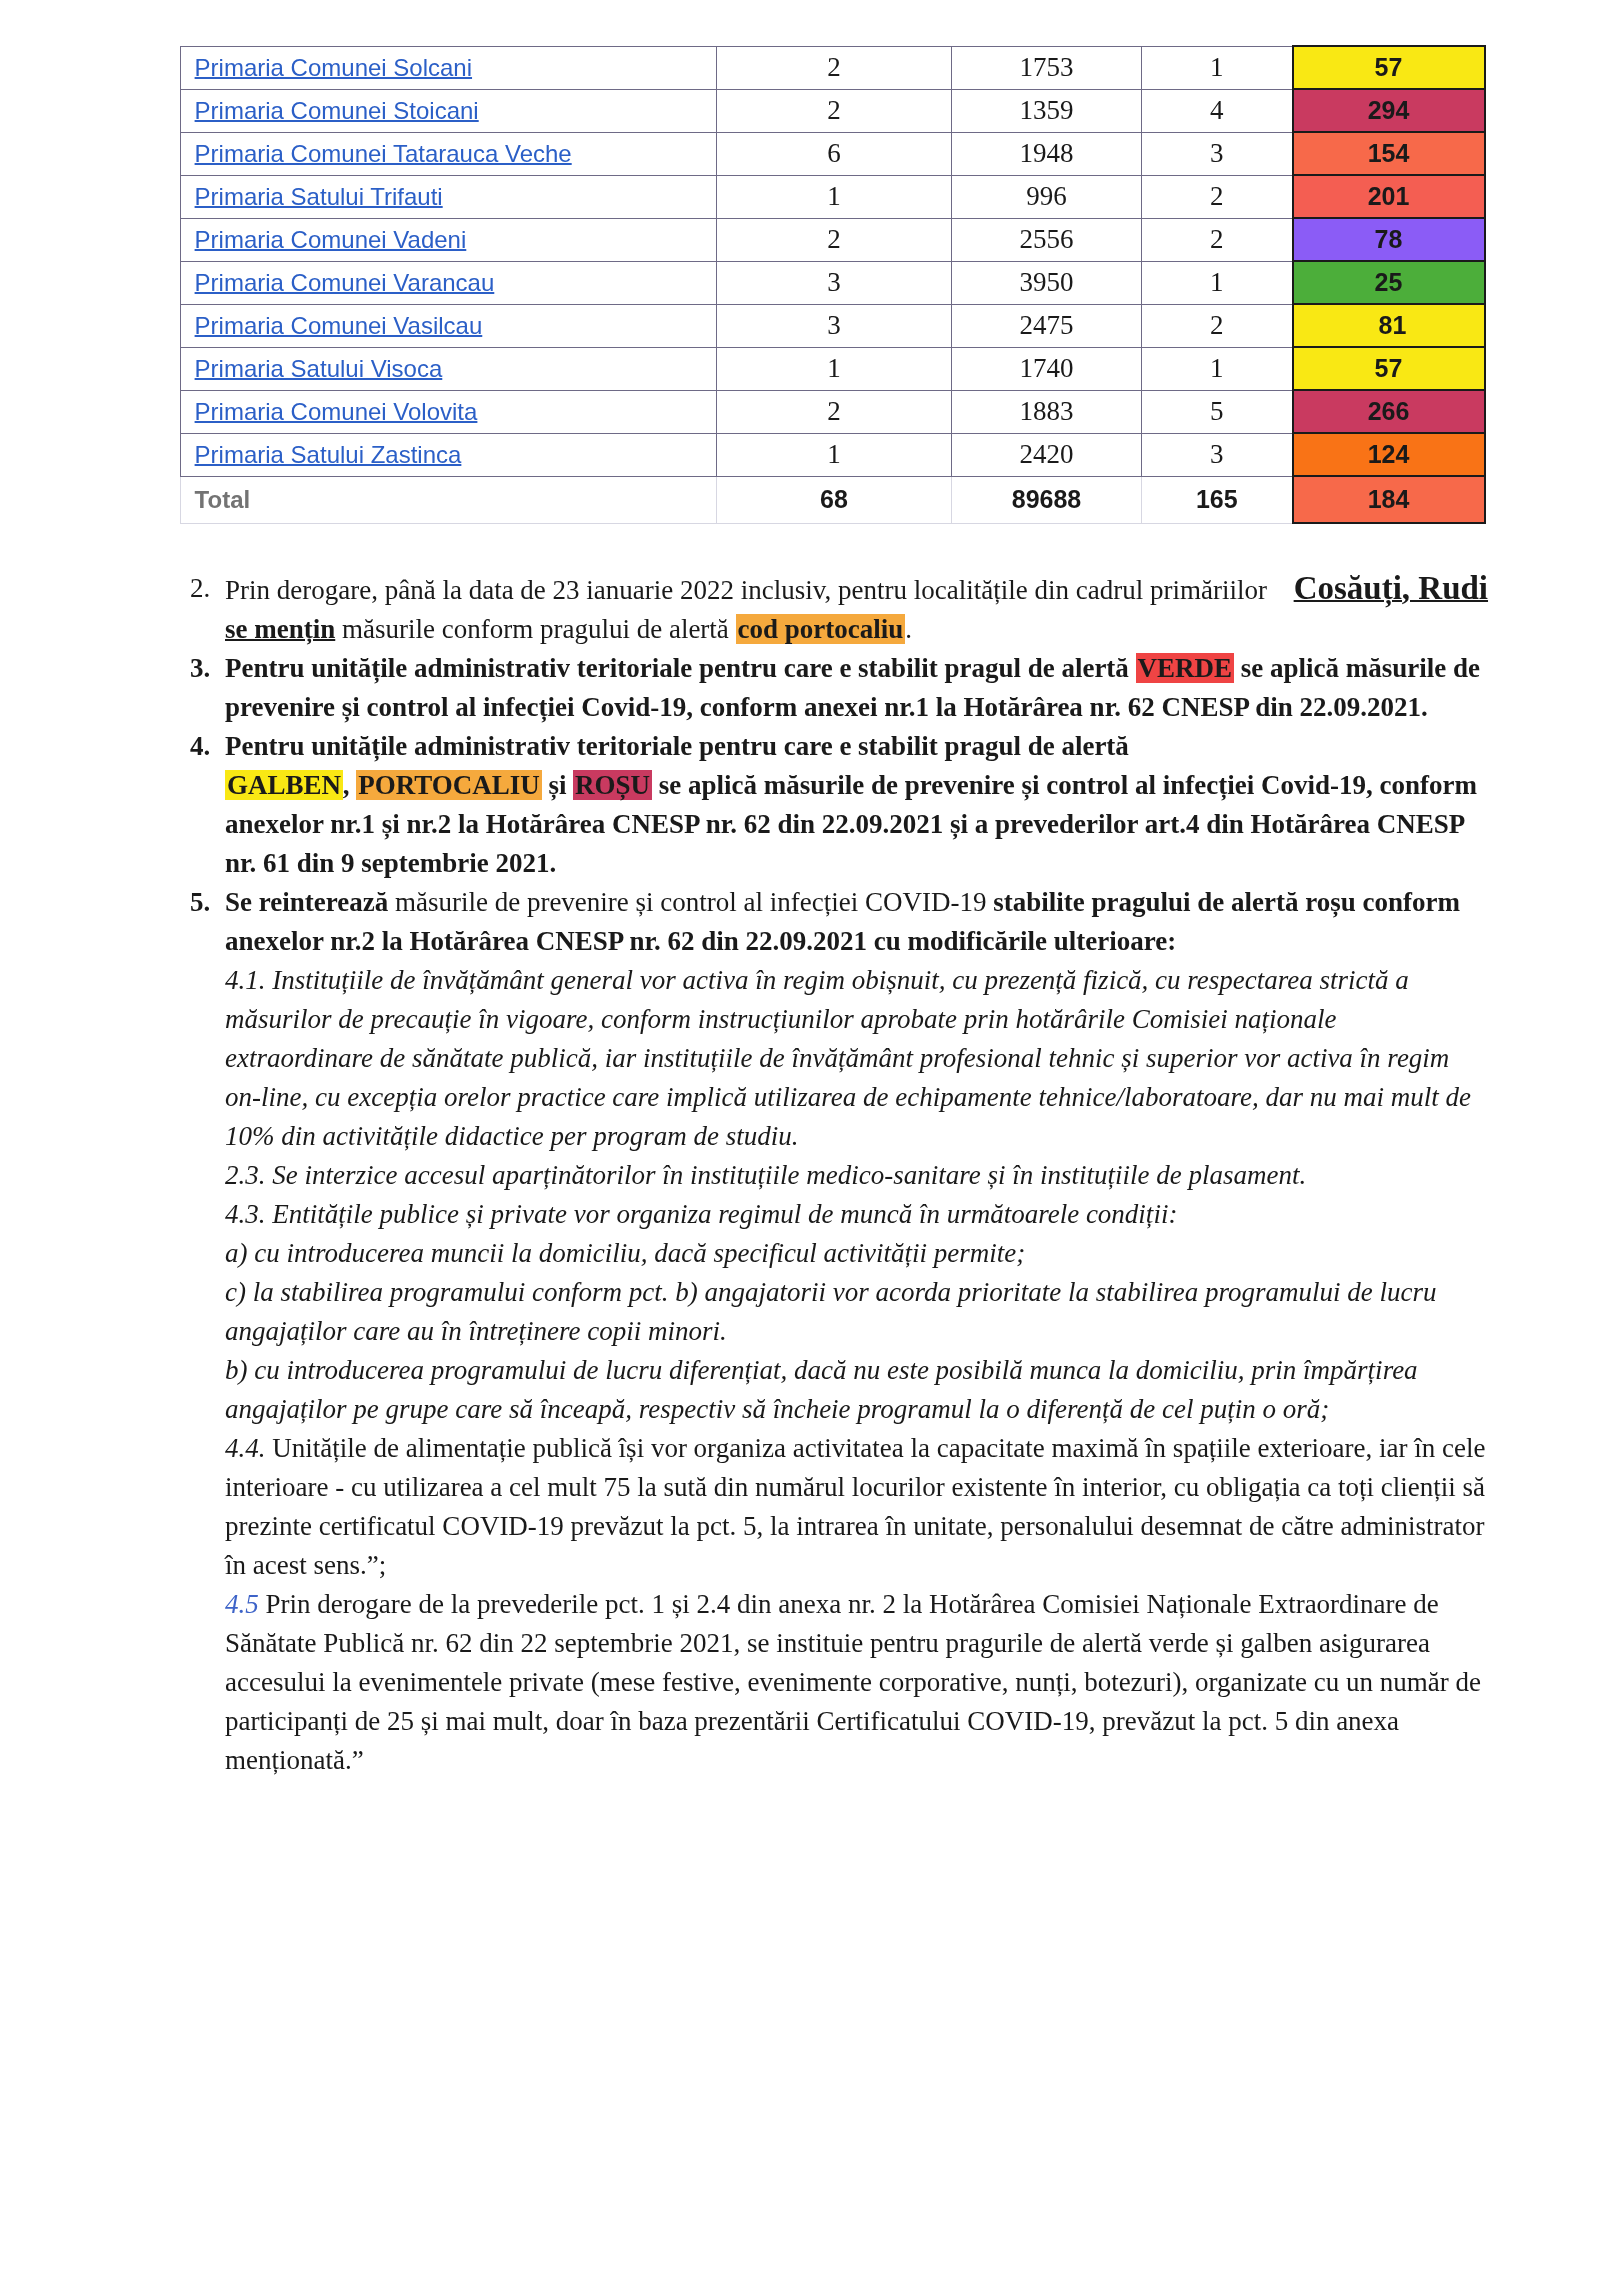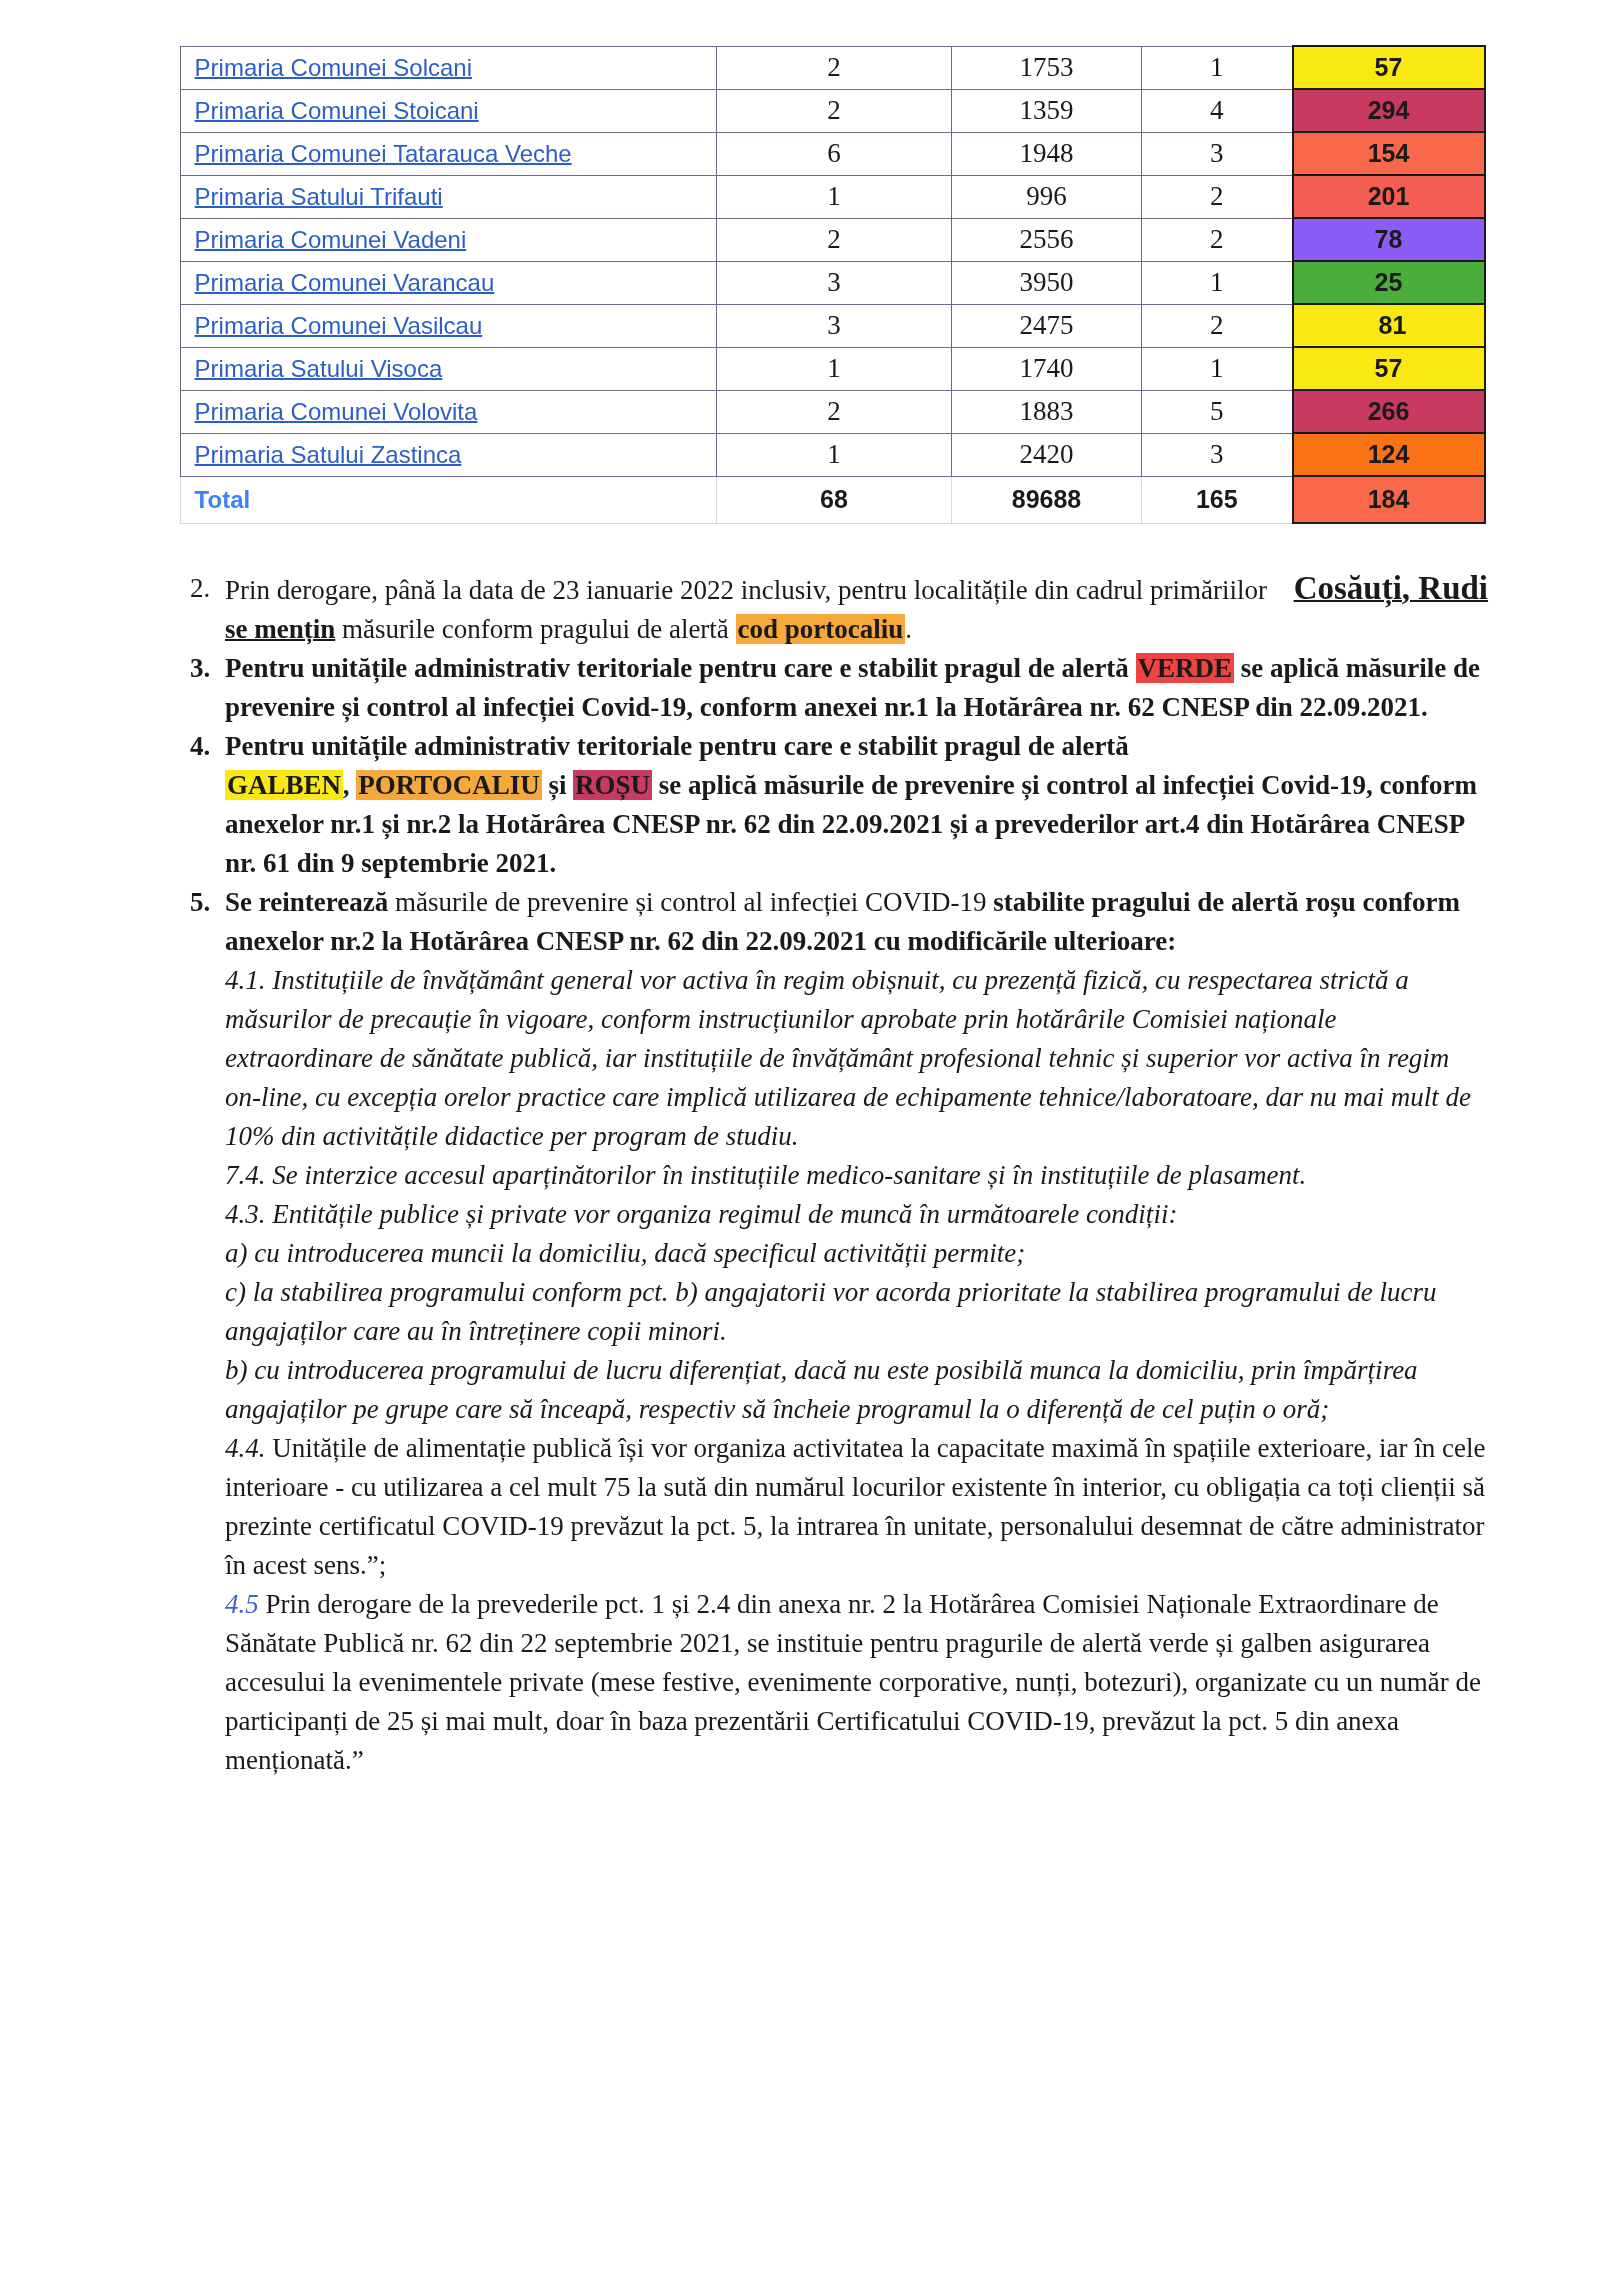--- a/index.html
+++ b/index.html
@@ -12,21 +12,21 @@
   .tbl col.c-name { width: 536px; }
   .tbl col.c-a { width: 235px; }
   .tbl col.c-b { width: 190px; }
   .tbl col.c-c { width: 151px; }
   .tbl col.c-d { width: 192px; }
   .tbl td.name { padding-left: 13.6px; font-family: "Liberation Sans", sans-serif; font-size: 24px; }
   .tbl td.name a { color: #2b5fc7; text-decoration: underline; text-decoration-thickness: 1.9px; }
   .tbl td.num { text-align: center; font-family: "Liberation Serif", serif; font-size: 27px; }
   .tbl td.inc { text-align: center; font-family: "Liberation Sans", sans-serif; font-weight: bold; font-size: 25px; border: 2.9px solid #1a1a1a; }
   .tbl tr.total td { border-color: #d7d7e2; height: 45px; }
-  .tbl tr.total td.name { font-weight: bold; color: #3b82f6; }
+  .tbl tr.total td.name { font-weight: bold; color: #737373; }
   .tbl tr.total td.bold { font-family: "Liberation Sans", sans-serif; font-weight: bold; font-size: 25px; }
   .tbl tr.total td.inc { border: 2.9px solid #1a1a1a; }
 
   
   .text { position: absolute; left: 190px; top: 569px; width: 1300px; font-size: 27px; line-height: 39px; }
   .item { position: relative; padding-left: 35px; }
   .item .num { position: absolute; left: 0; top: 0; }
   .bold { font-weight: bold; }
   .hl { padding: 0 1.9px; }
   .big { font-size: 33px; font-weight: bold; margin-left: 20px; }
@@ -146,21 +146,21 @@
       <span class="num">4.</span>
       <span>Pentru unitățile administrativ teritoriale pentru care e stabilit pragul de alertă </span><br><span class="hl" style="background:#f9e814">GALBEN</span><span>, </span><span class="hl" style="background:#f5a93d">PORTOCALIU</span><span> și </span><span class="hl" style="background:#c93a60">ROȘU</span><span> se aplică măsurile de prevenire și control al infecției Covid-19, conform anexelor nr.1 și nr.2 la Hotărârea CNESP nr. 62 din 22.09.2021 și a prevederilor art.4 din Hotărârea CNESP nr. 61 din 9 septembrie 2021.</span>
     </div>
 
     <div class="item">
       <span class="num bold">5.</span>
       <span class="bold">Se reinterează</span><span> măsurile de prevenire și control al infecției COVID-19 </span><span class="bold"> stabilite pragului de alertă roșu conform anexelor nr.2 la Hotărârea CNESP nr. 62 din 22.09.2021 cu modificările ulterioare:</span>
     </div>
 
     <div class="sub it">4.1. Instituțiile de învățământ general vor activa în regim obișnuit, cu prezență fizică, cu respectarea strictă a măsurilor de precauție în vigoare, conform instrucțiunilor aprobate prin hotărârile Comisiei naționale extraordinare de sănătate publică, iar instituțiile de învățământ profesional tehnic și superior vor activa în regim on-line, cu excepția orelor practice care implică utilizarea de echipamente tehnice/laboratoare, dar nu mai mult de 10% din activitățile didactice per program de studiu.</div>
-    <div class="sub it"> 7.4. Se interzice accesul aparținătorilor în instituțiile medico-sanitare și în instituțiile de plasament.</div>
+    <div class="sub it"> 2.3. Se interzice accesul aparținătorilor în instituțiile medico-sanitare și în instituțiile de plasament.</div>
     <div class="sub it">4.3. Entitățile publice și private vor organiza regimul de muncă în următoarele condiții:</div>
     <div class="sub it">a) cu introducerea muncii la domiciliu, dacă specificul activității permite;</div>
     <div class="sub it">c) la stabilirea programului conform pct. b) angajatorii vor acorda prioritate la stabilirea programului de lucru angajaților care au în întreținere copii minori.</div>
     <div class="sub it">b) cu introducerea programului de lucru diferențiat, dacă nu este posibilă munca la domiciliu, prin împărțirea angajaților pe grupe care să înceapă, respectiv să încheie programul la o diferență de cel puțin o oră;</div>
     <div class="sub">
       <span class="it">4.4.</span><span> Unitățile de alimentație publică își vor organiza activitatea la capacitate maximă în spațiile exterioare, iar în cele interioare - cu utilizarea a cel mult 75 la sută din numărul locurilor existente în interior, cu obligația ca toți clienții să prezinte certificatul COVID-19 prevăzut la pct. 5, la intrarea în unitate, personalului desemnat de către administrator în acest sens.”;</span>
     </div>
     <div class="sub">
       <span class="blue">4.5</span><span> Prin derogare de la prevederile pct. 1 și 2.4 din anexa nr. 2 la Hotărârea Comisiei Naționale Extraordinare de Sănătate Publică nr. 62 din 22 septembrie 2021, se instituie pentru pragurile de alertă verde și galben asigurarea accesului la evenimentele private (mese festive, evenimente corporative, nunți, botezuri), organizate cu un număr de participanți de 25 și mai mult, doar în baza prezentării Certificatului COVID-19, prevăzut la pct. 5 din anexa menționată.”</span>
     </div>

